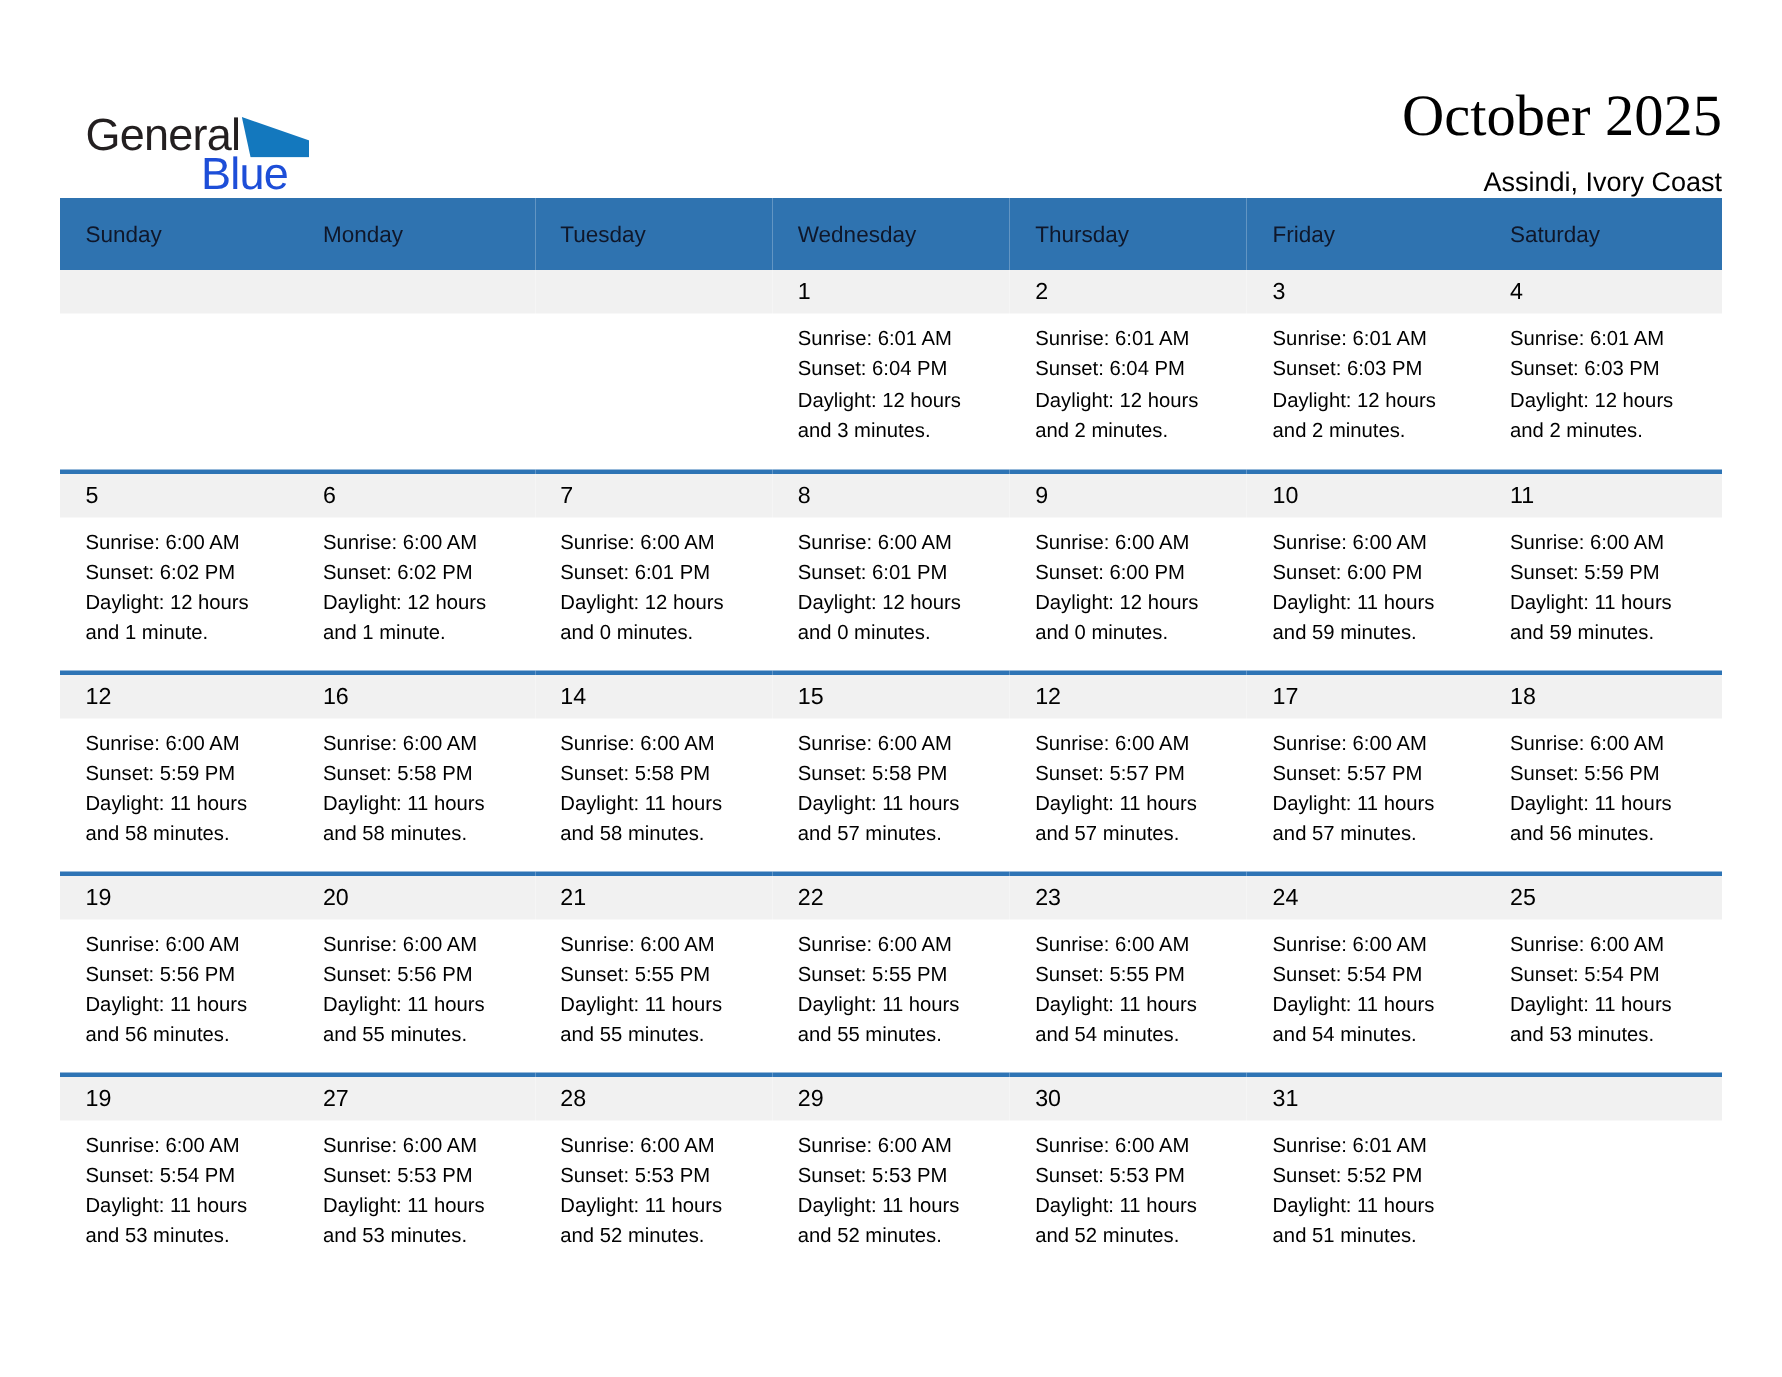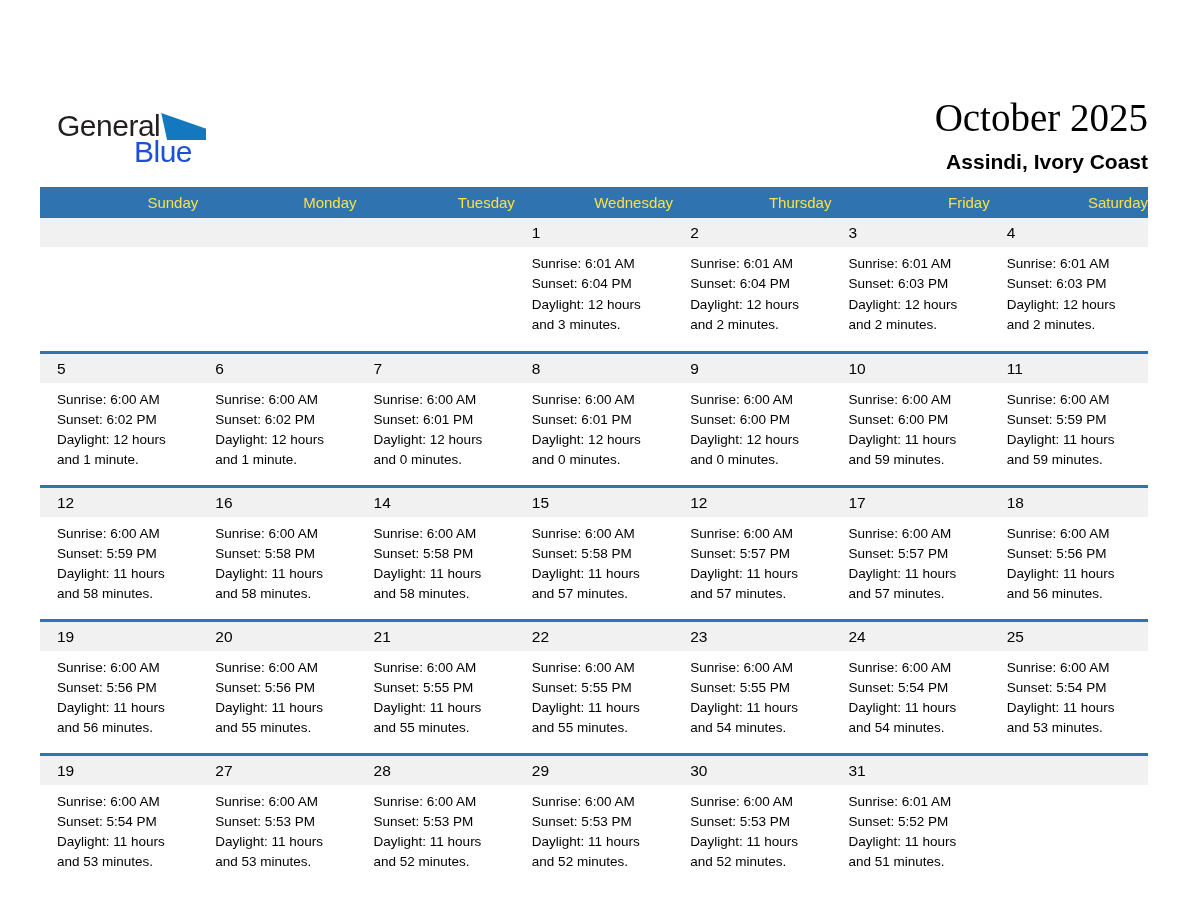--- a/index.html
+++ b/index.html
@@ -10,22 +10,22 @@
     background: #ffffff;
     font-family: "Liberation Sans", sans-serif;
     color: #000000;
   }
   .page { padding: 0 40px; }
 
   
   .top {
     display: flex;
     justify-content: space-between;
-    align-items: center;
-    margin-top: 83px;
+    align-items: flex-end;
+    margin-top: 28px;
     height: 104px;
   }
   .logo { margin-left: 17px; margin-top: 8px; line-height: 1; }
   .logo-line1 { display: flex; align-items: flex-start; }
   .logo-general {
     font-size: 30px;
     font-weight: 500;
     color: #231f20;
     letter-spacing: -0.5px;
   }
@@ -49,37 +49,37 @@
   .titles { text-align: right; margin-top: 0; }
   .title {
     margin: 0;
     font-size: 39px;
     font-weight: 400;
     line-height: 1.15;
     font-family: Liberation Serif, serif;
   }
   .subtitle {
     margin: 10px 0 0 0;
-    font-size: 21px;
-    font-weight: 700;
+    font-size: 18px;
+    font-weight: 400;
   }
 
   
   table.calendar {
     width: 100%;
     border-collapse: collapse;
     table-layout: fixed;
   }
   table.calendar thead th {
     background: #2f73b0;
-    color: #fde047;
+    color: #0f172a;
     font-weight: 400;
     font-size: 15px;
-    text-align: right;
-    height: 31px;
+    text-align: left;
+    height: 48px;
     padding: 0 0 0 17px;
   }
   table.calendar tbody tr { height: 134px; }
   table.calendar tbody tr + tr { border-top: 3px solid #2e74b5; }
   table.calendar td {
     vertical-align: top;
     padding: 0;
   }
   .day-num {
     background: #f1f1f1;

